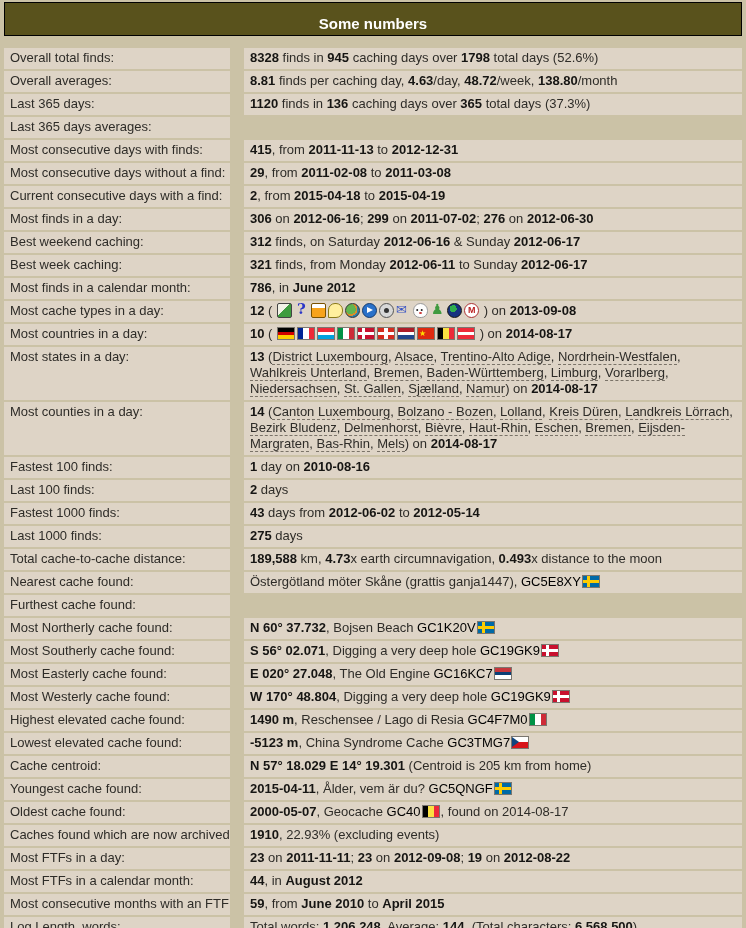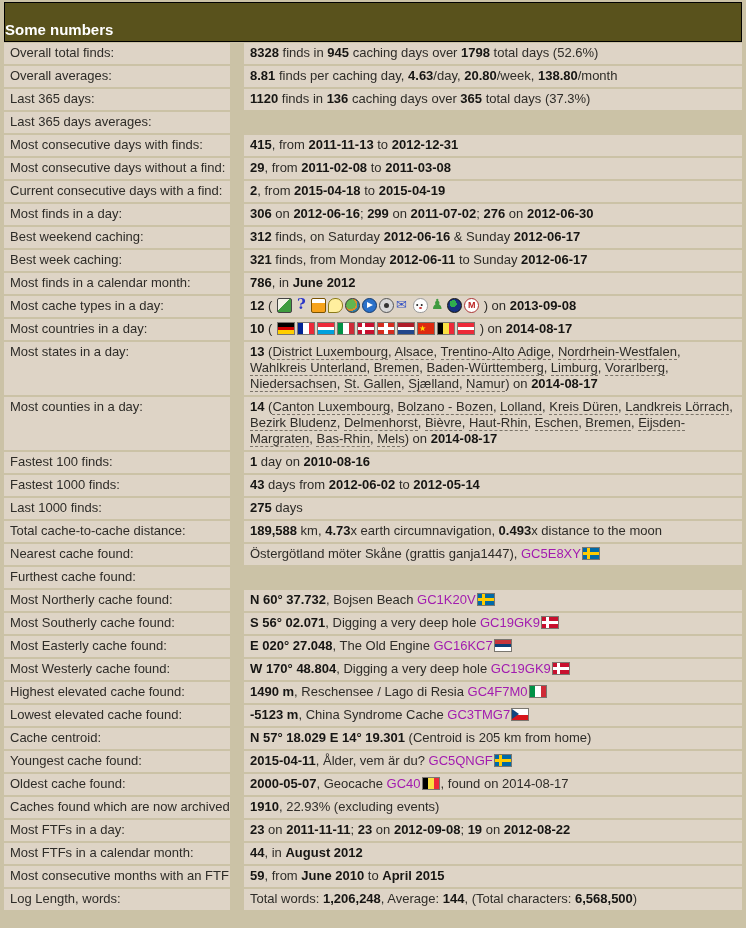--- a/index.html
+++ b/index.html
@@ -6,31 +6,31 @@
   body{
     width:746px;height:928px;box-sizing:border-box;
     background:#cbc2a6;
     font-family:"Liberation Sans",sans-serif;
     font-size:13px;color:#2e2c28;
     padding:2px 4px;
   }
   .header{
     background:#59521c;border:1px solid #000;
     color:#fff;font-weight:bold;font-size:15px;
-    text-align:left;padding:18px 0 3px 0;margin-bottom:1px;
+    text-align:center;padding:12px 0 3px 0;margin-bottom:12px;
   }
   .row{display:flex;margin-bottom:2px;line-height:16px;gap:12px;}
   .label{
     flex:0 0 218px;background:#ded4c6;
     padding:2px 2px 3px 6px;margin-right:2px;
     white-space:nowrap;overflow:hidden;
   }
   .value{flex:1;background:#ded4c6;padding:2px 6px 3px 6px;}
   .value b{color:#161513;}
-  a.gc{color:#a21caf;text-decoration:none;}
+  a.gc{color:#000000;text-decoration:none;}
   .dotted{border-bottom:1px dashed #7a7368;cursor:pointer;}
 
   
   .flag{display:inline-block;width:16px;height:11px;position:relative;overflow:hidden;
         vertical-align:-1px;margin:0 2px;box-shadow:0 0 0 1px rgba(40,40,40,.55);}
   .flag-de{background:linear-gradient(180deg,#000 0%,#000 33%,#d00000 33%,#d00000 66%,#ffce00 66%,#ffce00 100%);}
   .flag-fr{background:linear-gradient(90deg,#002395 0%,#002395 33%,#fff 33%,#fff 66%,#ed2939 66%,#ed2939 100%);}
   .flag-lu{background:linear-gradient(180deg,#ed2939 0%,#ed2939 33%,#fff 33%,#fff 66%,#00a1de 66%,#00a1de 100%);}
   .flag-it{background:linear-gradient(90deg,#009246 0%,#009246 33%,#fff 33%,#fff 66%,#ce2b37 66%,#ce2b37 100%);}
   .flag-dk{background:linear-gradient(90deg,rgba(0,0,0,0) 0,rgba(0,0,0,0) 4px,#fff 4px,#fff 7px,rgba(0,0,0,0) 7px),
@@ -73,21 +73,21 @@
 <body>
 
 <div class="header">Some numbers</div>
 <div id="rows">
     <div class="row">
       <div class="label">Overall total finds:</div>
       <div class="value"><b>8328</b><span> finds in </span><b>945</b><span> caching days over </span><b>1798</b><span> total days (52.6%)</span></div>
     </div>
     <div class="row">
       <div class="label">Overall averages:</div>
-      <div class="value"><b>8.81</b><span> finds per caching day, </span><b>4.63</b><span>/day, </span><b>20.80</b><span>/week, </span><b>138.80</b><span>/month</span></div>
+      <div class="value"><b>8.81</b><span> finds per caching day, </span><b>4.63</b><span>/day, </span><b>48.72</b><span>/week, </span><b>138.80</b><span>/month</span></div>
     </div>
     <div class="row">
       <div class="label">Last 365 days:</div>
       <div class="value"><b>1120</b><span> finds in </span><b>136</b><span> caching days over </span><b>365</b><span> total days (37.3%)</span></div>
     </div>
     <div class="row">
       <div class="label">Last 365 days averages:</div>
     </div>
     <div class="row">
       <div class="label">Most consecutive days with finds:</div>
@@ -131,20 +131,24 @@
     </div>
     <div class="row">
       <div class="label">Most counties in a day:</div>
       <div class="value"><b>14</b><span> (</span><span class="dotted">Canton Luxembourg</span><span>, </span><span class="dotted">Bolzano - Bozen</span><span>, </span><span class="dotted">Lolland</span><span>, </span><span class="dotted">Kreis Düren</span><span>, </span><span class="dotted">Landkreis Lörrach</span><span>, </span><span class="dotted">Bezirk Bludenz</span><span>, </span><span class="dotted">Delmenhorst</span><span>, </span><span class="dotted">Bièvre</span><span>, </span><span class="dotted">Haut-Rhin</span><span>, </span><span class="dotted">Eschen</span><span>, </span><span class="dotted">Bremen</span><span>, </span><span class="dotted">Eijsden-Margraten</span><span>, </span><span class="dotted">Bas-Rhin</span><span>, </span><span class="dotted">Mels</span><span>) on </span><b>2014-08-17</b></div>
     </div>
     <div class="row">
       <div class="label">Fastest 100 finds:</div>
       <div class="value"><b>1</b><span> day on </span><b>2010-08-16</b></div>
     </div>
     <div class="row">
+      <div class="label">Last 100 finds:</div>
+      <div class="value"><b>2</b><span> days</span></div>
+    </div>
+    <div class="row">
       <div class="label">Fastest 1000 finds:</div>
       <div class="value"><b>43</b><span> days from </span><b>2012-06-02</b><span> to </span><b>2012-05-14</b></div>
     </div>
     <div class="row">
       <div class="label">Last 1000 finds:</div>
       <div class="value"><b>275</b><span> days</span></div>
     </div>
     <div class="row">
       <div class="label">Total cache-to-cache distance:</div>
       <div class="value"><b>189,588</b><span> km, </span><b>4.73</b><span>x earth circumnavigation, </span><b>0.493</b><span>x distance to the moon</span></div>

